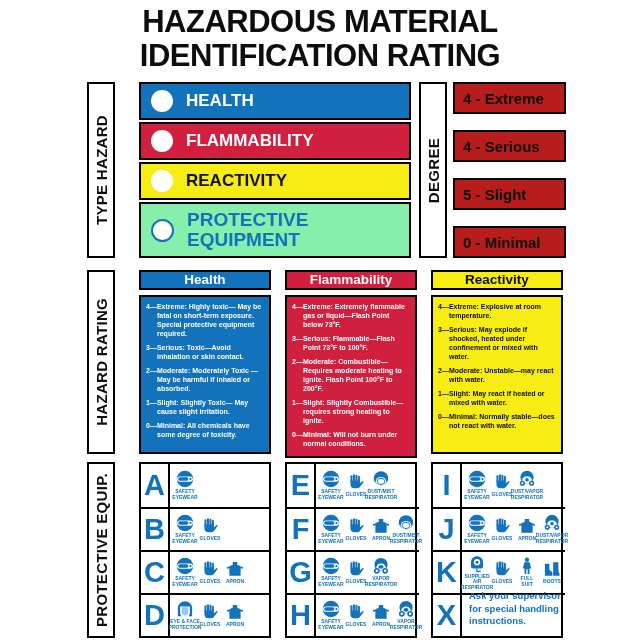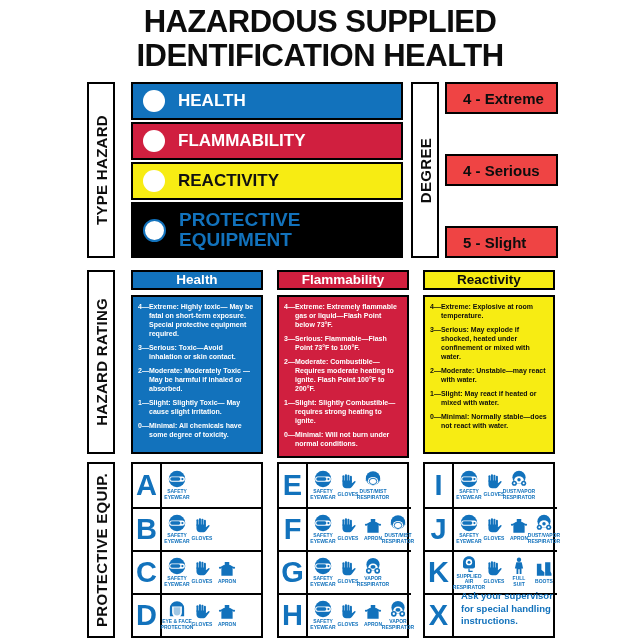--- a/index.html
+++ b/index.html
@@ -6,36 +6,36 @@
   body{width:640px;height:640px;overflow:hidden;font-family:"Liberation Sans",sans-serif;-webkit-font-smoothing:antialiased;}
   .poster{width:640px;height:640px;box-sizing:border-box;padding-top:5px;background:#fff;}
   .title{text-align:center;font-weight:bold;font-size:31px;line-height:1.1;letter-spacing:-0.5px;color:#0d0d0d;}
   .content{width:466px;margin:0 auto;}
   .section{display:flex;align-items:stretch;}
   .sec1{height:176px;margin-top:9px;}
   .sec2{height:184px;margin-top:12px;}
   .sec3{height:176px;margin-top:8px;}
   .vlabel{width:28px;flex:none;border:2px solid #000;box-sizing:border-box;display:flex;align-items:center;justify-content:center;background:#fff;}
   .vlabel span{writing-mode:vertical-rl;transform:rotate(180deg);font-weight:bold;font-size:15px;color:#0d0d0d;white-space:nowrap;letter-spacing:.3px;}
-  .s-content{margin-left:16px;flex:1;display:flex;}
+  .s-content{margin-left:24px;flex:1;display:flex;}
 
   
   .bars{width:272px;flex:none;display:flex;flex-direction:column;gap:2px;}
   .bar{border:2px solid #000;box-sizing:border-box;display:flex;align-items:center;padding-left:10px;gap:13px;}
   .bar-health{background:#1272BC;color:#fff;height:38px;}
   .bar-flam{background:#D01F3F;color:#fff;height:38px;}
   .bar-react{background:#F7EC13;color:#111;height:38px;}
-  .bar-pe{background:#000000;color:#1272BC;height:56px;}
+  .bar-pe{background:#86efac;color:#1272BC;height:56px;}
   .bar-label{font-size:17px;font-weight:bold;}
   .bar-pe .bar-label{font-size:19px;line-height:1.05;max-width:160px;}
   .th-circle{width:22px;height:22px;border-radius:50%;background:#fff;flex:none;}
   .th-circle.outline{width:19px;height:19px;background:#fff;border:2.5px solid #1272BC;}
   .deg-label{margin-left:8px;}
   .deg-stack{margin-left:6px;width:113px;flex:none;display:flex;flex-direction:column;justify-content:space-between;}
-  .deg-row{height:32px;background:#ef4444;border:2px solid #000;box-sizing:border-box;display:flex;align-items:center;padding-left:16px;font-weight:bold;font-size:15px;color:#0d0d0d;}
+  .deg-row{height:32px;background:#b91c1c;border:2px solid #000;box-sizing:border-box;display:flex;align-items:center;padding-left:8px;font-weight:bold;font-size:15px;color:#0d0d0d;}
 
   
   .s-content.cols{gap:14px;}
   .hr-col{width:132px;flex:none;display:flex;flex-direction:column;}
   .hr-header{height:20px;flex:none;border:2px solid #000;box-sizing:border-box;text-align:center;font-weight:bold;font-size:13.5px;line-height:16px;}
   .hr-body{margin-top:5px;flex:1;border:2px solid #000;box-sizing:border-box;padding:6px 4px 2px 5px;}
   .hr-item{font-size:7px;font-weight:bold;line-height:1.28;padding-left:11px;text-indent:-11px;margin-bottom:5px;}
   .hc-health .hr-header,.hc-health .hr-body{background:#1272BC;color:#fff;}
   .hc-flam .hr-header,.hc-flam .hr-body{background:#D01F3F;color:#fff;}
   .hc-react .hr-header,.hc-react .hr-body{background:#F7EC13;color:#0d0d0d;}
@@ -50,22 +50,22 @@
   .eq-icon{width:18px;height:18px;flex:none;}
   .eq-icon svg{width:100%;height:100%;display:block;}
   .eq-label{font-size:5px;font-weight:bold;color:#1272BC;text-align:center;line-height:1.15;margin-top:1px;}
   .eq-note{flex:1;font-size:9.5px;font-weight:bold;color:#1272BC;padding:5px 4px 19px 7px;line-height:1.3;align-self:center;}
 </style>
 </head>
 <body>
 
 <div class="poster">
   <div class="title">
-    <div>HAZARDOUS SUPPLIED</div>
-    <div>IDENTIFICATION HEALTH</div>
+    <div>HAZARDOUS MATERIAL</div>
+    <div>IDENTIFICATION RATING</div>
   </div>
 
   <div class="content">
 
     <div class="section sec1">
       <div class="vlabel">
           <span>TYPE HAZARD</span>
         </div>
       <div class="s-content">
         <div class="bars">
@@ -86,20 +86,21 @@
             <span class="bar-label">PROTECTIVE EQUIPMENT</span>
           </div>
         </div>
         <div class="vlabel deg-label">
             <span>DEGREE</span>
           </div>
         <div class="deg-stack">
           <div class="deg-row">4 - Extreme</div>
           <div class="deg-row">4 - Serious</div>
           <div class="deg-row">5 - Slight</div>
+          <div class="deg-row">0 - Minimal</div>
         </div>
       </div>
     </div>
 
     <div class="section sec2">
       <div class="vlabel">
           <span>HAZARD RATING</span>
         </div>
       <div class="s-content cols">
         <div class="hr-col hc-health">

